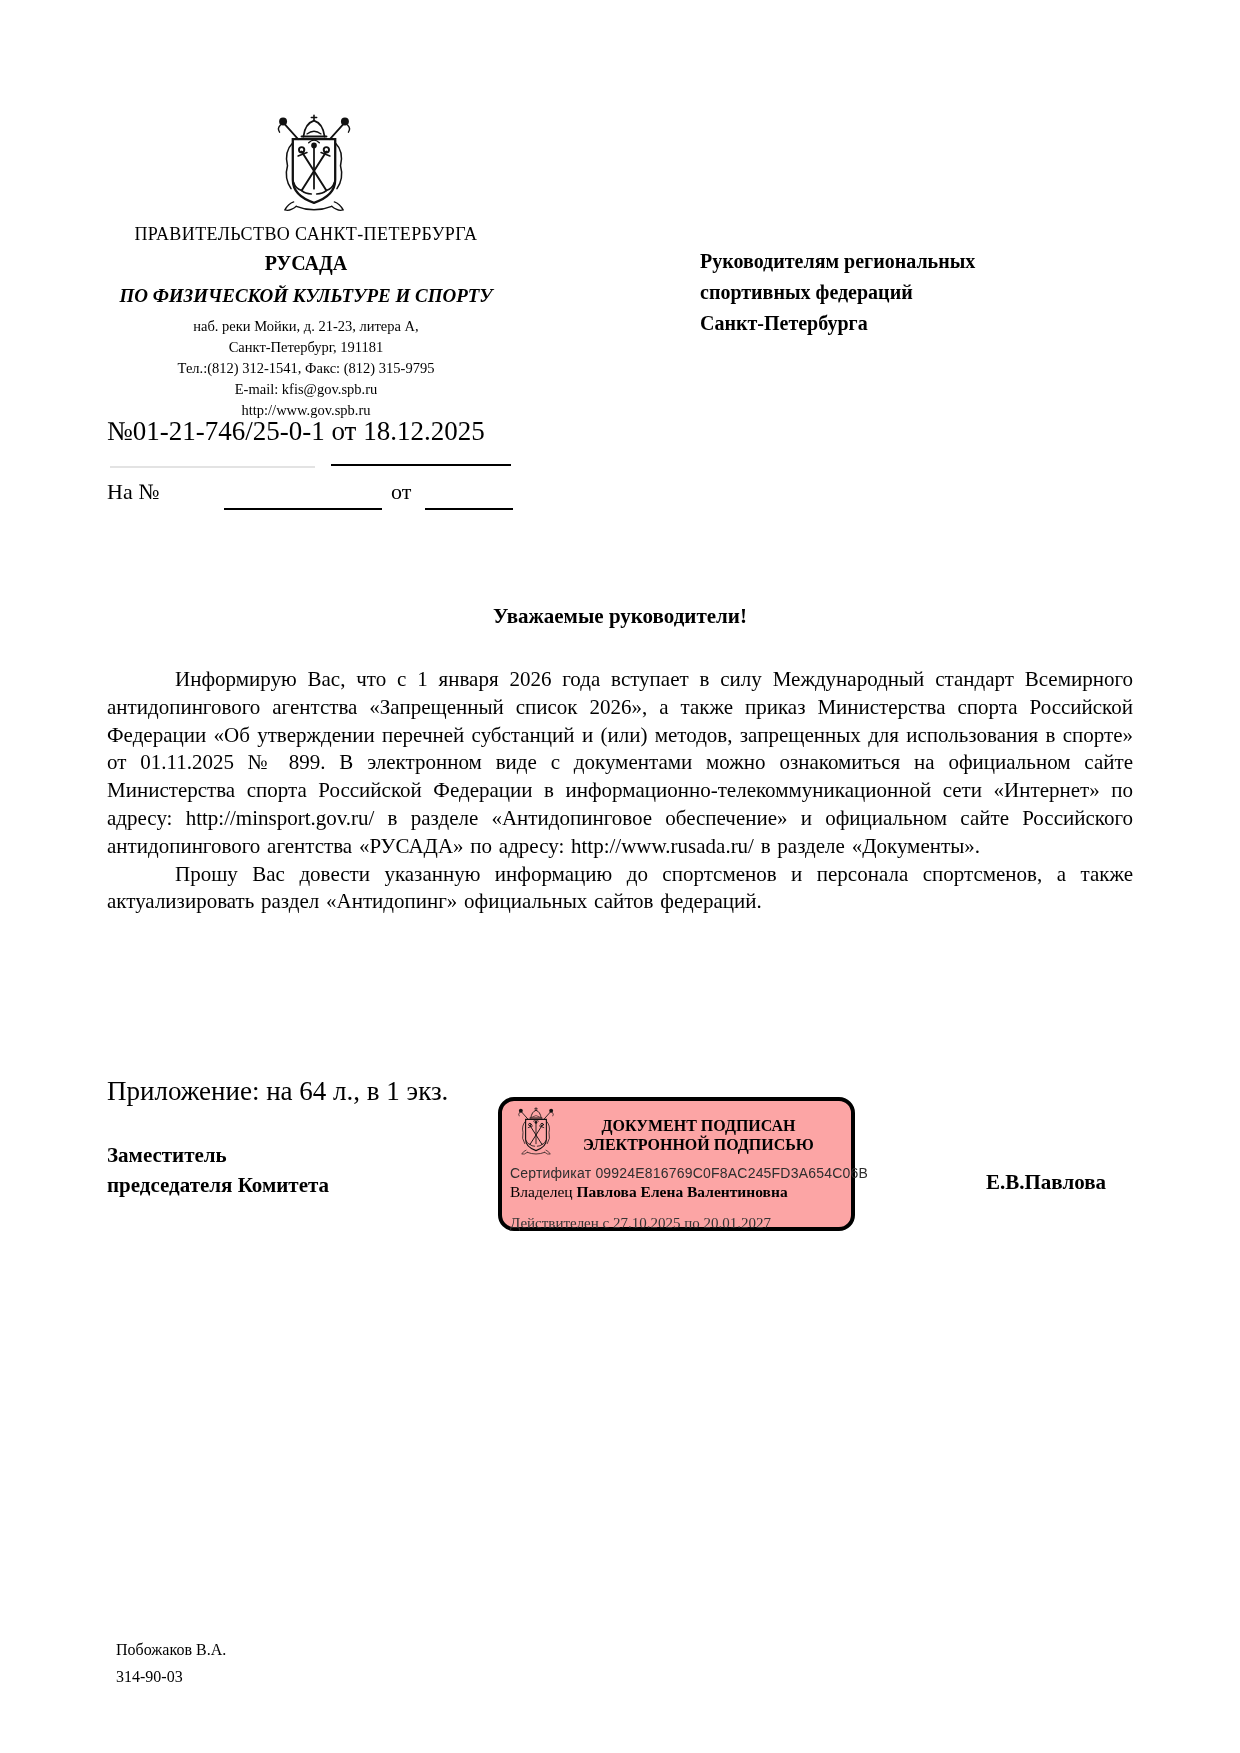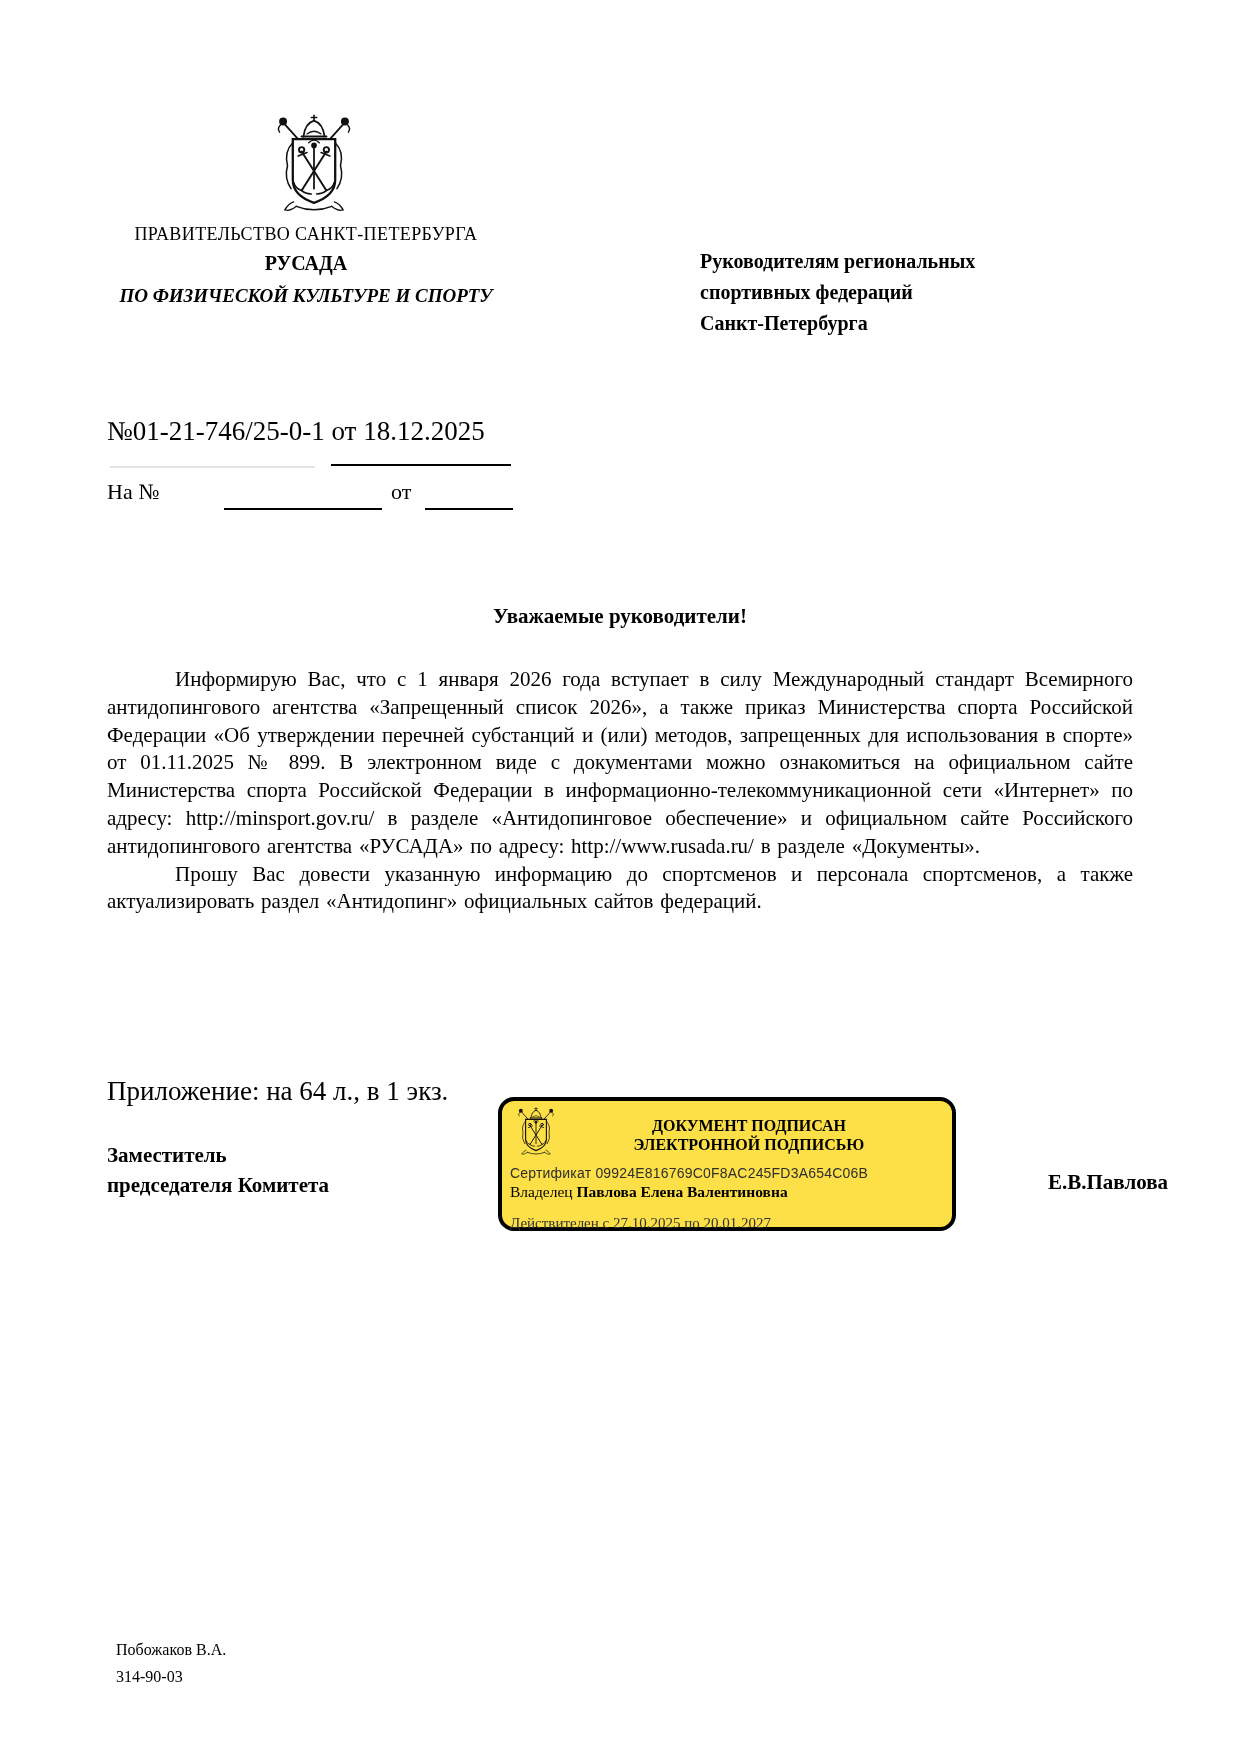--- a/index.html
+++ b/index.html
@@ -29,24 +29,24 @@
   .salutation{position:absolute;left:107px;top:604px;width:1026px;text-align:center;
               font-size:21px;font-weight:bold;}
 
   .bodytext{position:absolute;left:107px;top:666px;width:1026px;font-size:21px;
             line-height:27.8px;text-align:justify;word-spacing:1.5px;}
   .bodytext p{margin:0;text-indent:68px;}
 
   .attachment{position:absolute;left:107px;top:1041px;font-size:27px;margin-top:35px;}
 
   .sig-pos{position:absolute;left:107px;top:1140px;font-size:21px;font-weight:bold;line-height:30px;}
-  .sig-name{position:absolute;left:1048px;top:1170px;font-size:21px;font-weight:bold;}
+  .sig-name{position:absolute;left:986px;top:1170px;font-size:21px;font-weight:bold;}
 
-  .stamp{position:absolute;left:498px;top:1097px;width:458px;height:134px;box-sizing:border-box;
-         border:4px solid #000;border-radius:16px;padding:5px 10px 4px 8px;background:#fde047;}
+  .stamp{position:absolute;left:498px;top:1097px;width:357px;height:134px;box-sizing:border-box;
+         border:4px solid #000;border-radius:16px;padding:5px 10px 4px 8px;background:#fca5a5;}
   .stamp-head{display:flex;align-items:center;}
   .stamp-emblem{width:52px;height:58px;flex:0 0 52px;}
   .stamp-title{flex:1;text-align:center;font-weight:bold;font-size:16px;line-height:19px;padding-right:6px;}
   .stamp-cert{font-family:"Liberation Sans", sans-serif;font-size:14px;color:#2e2e2e;
               white-space:nowrap;margin-top:1px;letter-spacing:.2px;}
   .stamp-owner{font-size:15.5px;margin-top:2px;white-space:nowrap;}
   .stamp-owner b{font-weight:bold;}
   .stamp-valid{font-size:15px;color:#333;margin-top:14px;white-space:nowrap;}
 
   .footer{position:absolute;left:116px;top:1636px;font-size:16px;line-height:27px;}
@@ -92,20 +92,27 @@
   <div class="emblem-main">
     <svg class="use-arms">
         <use href="#spb-arms"></use>
       </svg>
   </div>
 
   <div class="lh-line gov">ПРАВИТЕЛЬСТВО САНКТ-ПЕТЕРБУРГА</div>
   <div class="lh-line com1">РУСАДА</div>
   <div class="lh-line com2">ПО ФИЗИЧЕСКОЙ КУЛЬТУРЕ И СПОРТУ</div>
 
+  <div class="lh-line addr">
+    <div>наб. реки Мойки, д. 21-23, литера А,</div>
+    <div>Санкт-Петербург, 191181</div>
+    <div>Тел.:(812) 312-1541, Факс: (812) 315-9795</div>
+    <div>E-mail: kfis@gov.spb.ru</div>
+    <div>http://www.gov.spb.ru</div>
+  </div>
 
   <div class="refnum">№01-21-746/25-0-1 от 18.12.2025</div>
   <div class="rule-ghost ref-rule-ghost"></div>
   <div class="rule ref-rule"></div>
 
   <div class="reply-label">На №</div>
   <div class="rule blank1"></div>
   <div class="reply-ot">от</div>
   <div class="rule blank2"></div>
 

